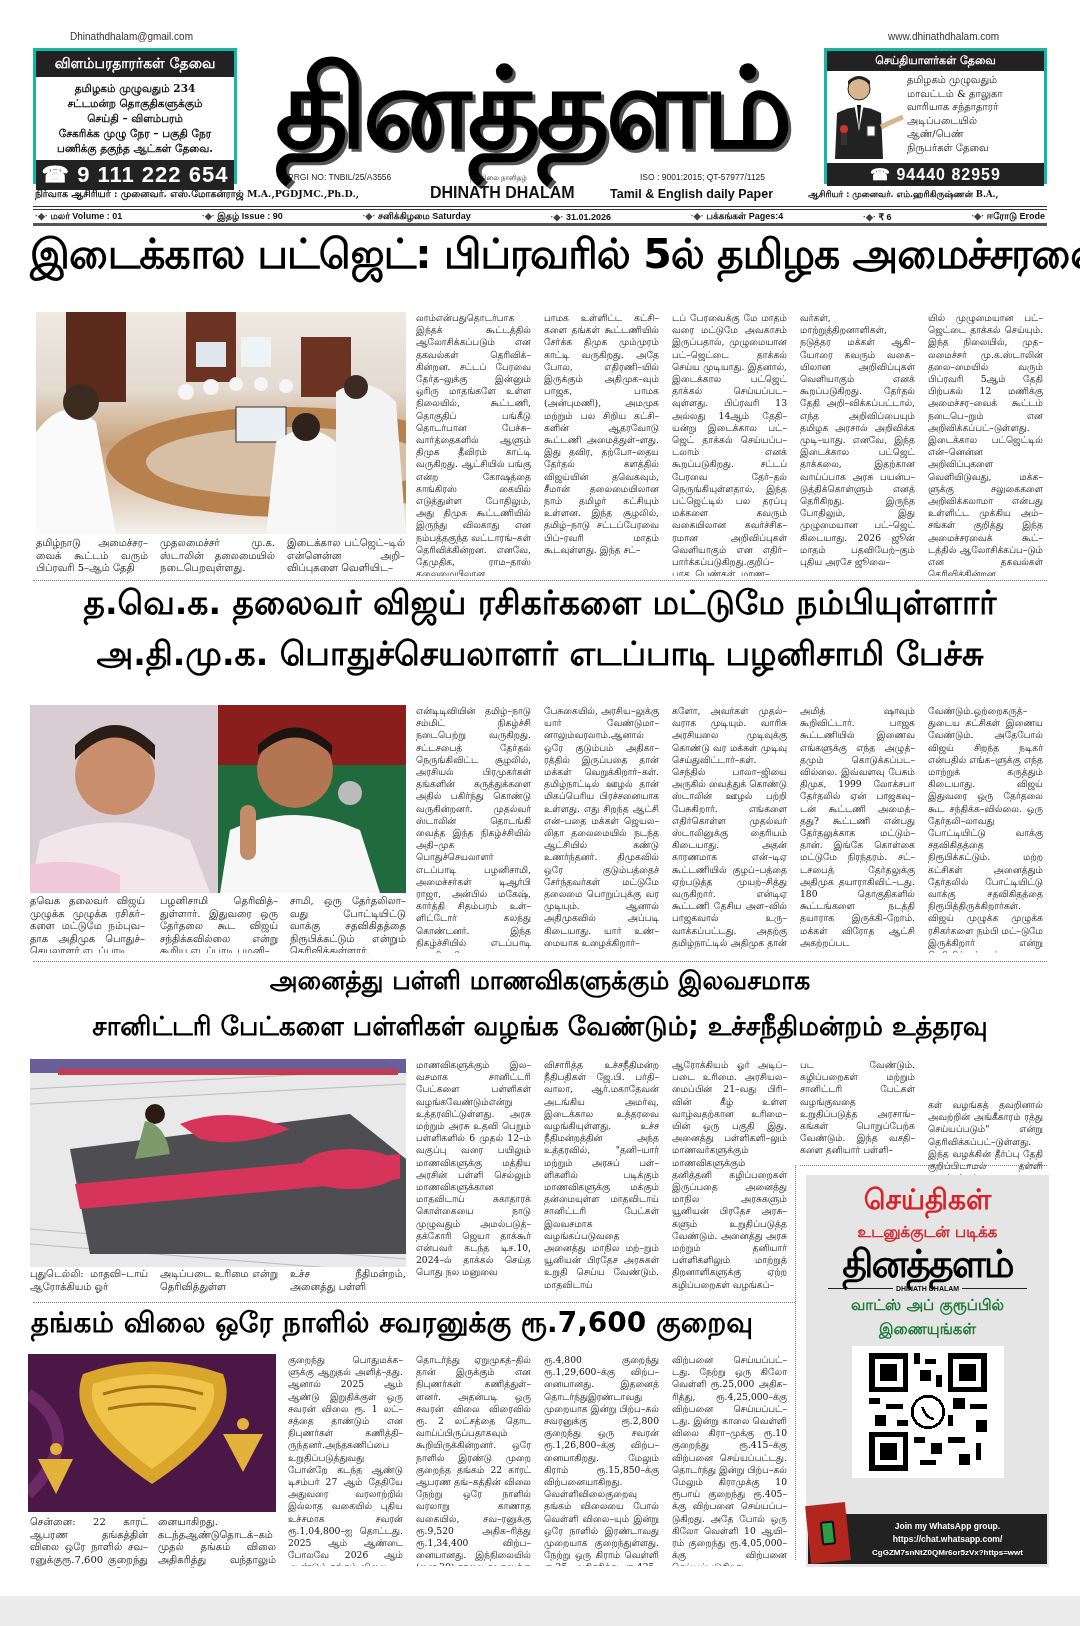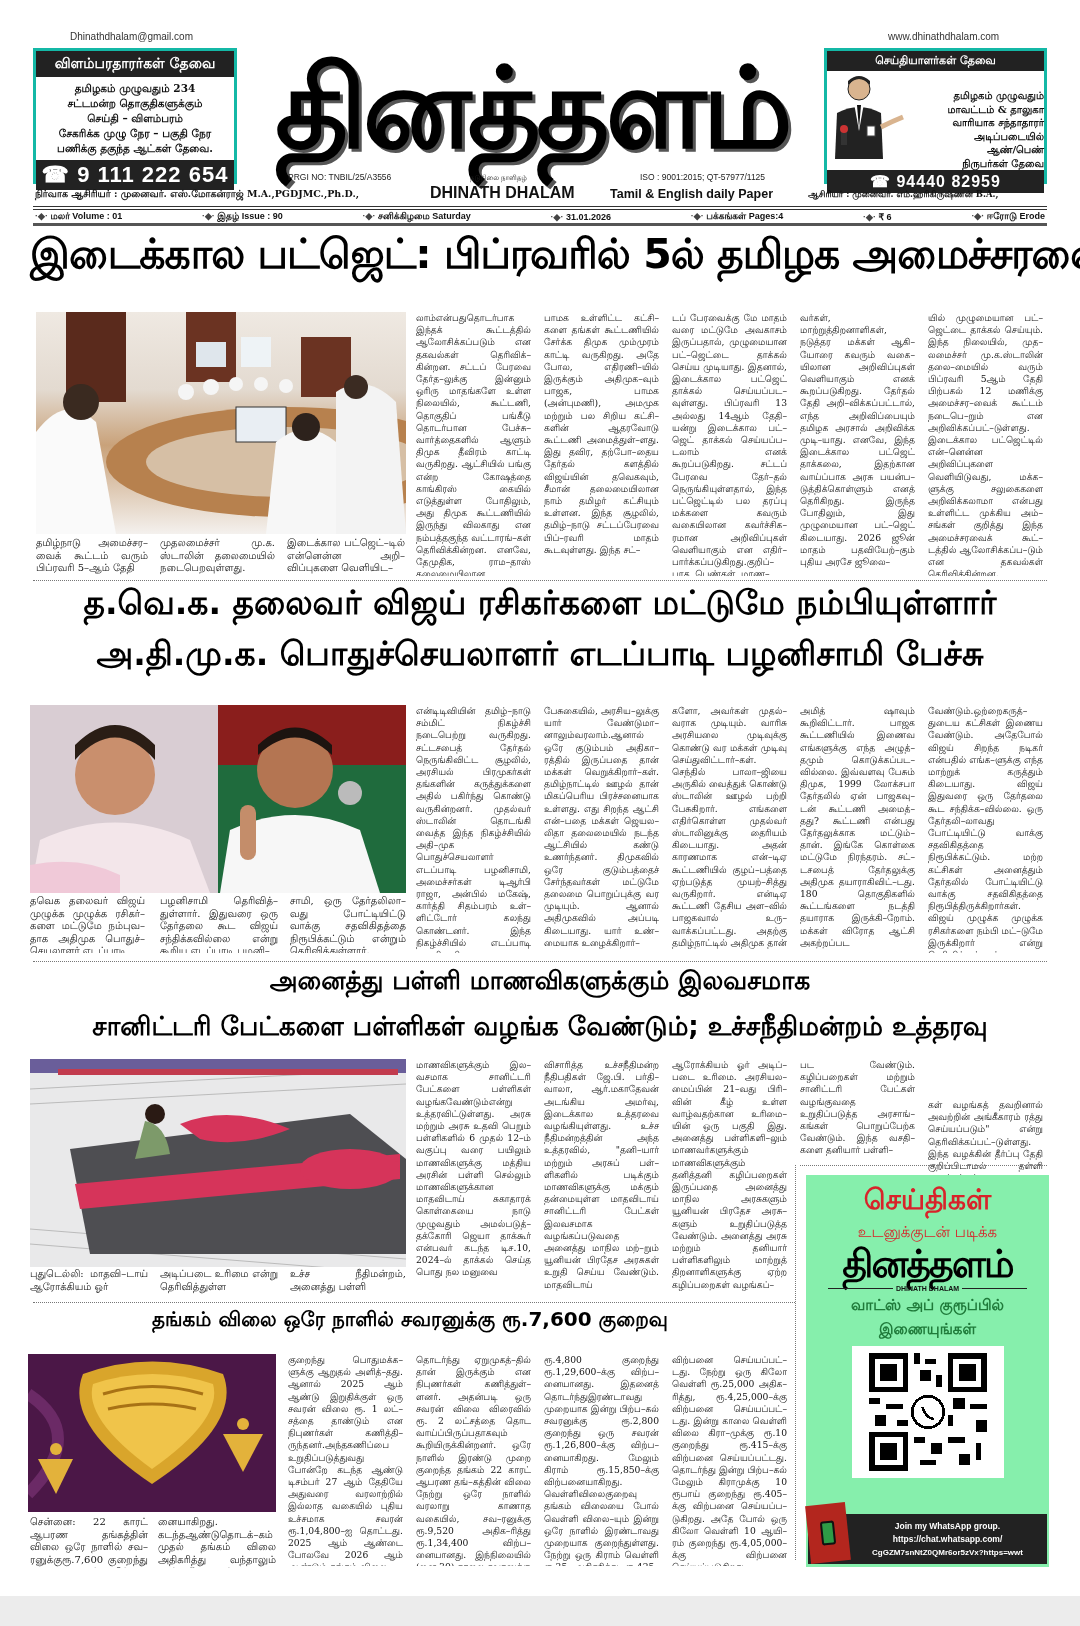--- a/index.html
+++ b/index.html
@@ -53,21 +53,21 @@
         <path d="M21 14 Q32 2 43 14 L43 10 Q32 0 21 10 Z" fill="#222"></path>
         <path d="M8 88 L10 42 Q32 30 54 42 L56 88 Z" fill="#222"></path>
         <path d="M27 32 L32 60 L37 32 Z" fill="#fff"></path>
         <path d="M30 34 L32 58 L34 34 Z" fill="#111"></path>
         <rect x="40" y="55" width="8" height="10" fill="#fff" stroke="#444"></rect>
         <rect x="14" y="60" width="6" height="14" fill="#333"></rect>
         <circle cx="17" cy="58" r="4" fill="#c33"></circle>
         <path d="M54 56 Q66 50 76 46" stroke="#d9b48f" stroke-width="5" fill="none"></path>
       </svg>
     </div>
-    <div style="flex:1;text-align:right;font-size:10px;line-height:13.5px;font-weight:bold;padding-top:18px;">
+    <div style="flex:1;text-align:left;font-size:10px;line-height:13.5px;font-weight:normal;padding-top:2px;">
       <div>தமிழகம் முழுவதும்</div>
       <div>மாவட்டம் &amp; தாலுகா</div>
       <div>வாரியாக சந்தாதாரர்</div>
       <div>அடிப்படையில்</div>
       <div>ஆண்/பெண்</div>
       <div>நிருபர்கள் தேவை</div>
     </div>
   </div>
   <div class="phone" style="font-size:16px;">☎ 94440 82959</div>
 </div>
@@ -185,23 +185,23 @@
 
 <div class="abs col" style="left:416px;top:1059px;width:115px;height:236px;">மாணவிகளுக்கும் இல–வசமாக சானிட்டரி பேட்களை பள்ளிகள் வழங்கவேண்டும்என்று உத்தரவிட்டுள்ளது. அரசு மற்றும் அரசு உதவி பெறும் பள்ளிகளில் 6 முதல் 12–ம் வகுப்பு வரை பயிலும் மாணவிகளுக்கு மத்திய அரசின் பள்ளி செல்லும் மாணவிகளுக்கான மாதவிடாய் சுகாதாரக் கொள்கையை நாடு முழுவதும் அமல்படுத்–தக்கோரி ஜெயா தாக்கூர் என்பவர் கடந்த டிச.10, 2024–ல் தாக்கல் செய்த பொது நல மனுவை</div>
 <div class="abs col" style="left:544px;top:1059px;width:115px;height:236px;">விசாரித்த உச்சநீதிமன்ற நீதிபதிகள் ஜே.பி. பர்தி–வாலா, ஆர்.மகாதேவன் அடங்கிய அமர்வு, இடைக்கால உத்தரவை வழங்கியுள்ளது. உச்ச நீதிமன்றத்தின் அந்த உத்தரவில், "தனி–யார் மற்றும் அரசுப் பள்–ளிகளில் படிக்கும் மாணவிகளுக்கு மக்கும் தன்மையுள்ள மாதவிடாய் சானிட்டரி பேட்கள் இலவசமாக வழங்கப்படுவதை அனைத்து மாநில மற்–றும் யூனியன் பிரதேச அரசுகள் உறுதி செய்ய வேண்டும். மாதவிடாய்</div>
 <div class="abs col" style="left:672px;top:1059px;width:115px;height:236px;">ஆரோக்கியம் ஓர் அடிப்–படை உரிமை. அரசியல–மைப்பின் 21–வது பிரி–வின் கீழ் உள்ள வாழ்வதற்கான உரிமை–யின் ஒரு பகுதி இது. அனைத்து பள்ளிகளி–லும் மாணவர்களுக்கும் மாணவிகளுக்கும் தனித்தனி கழிப்பறைகள் இருப்பதை அனைத்து மாநில அரசுகளும் யூனியன் பிரதேச அரசு–களும் உறுதிப்படுத்த வேண்டும். அனைத்து அரசு மற்றும் தனியார் பள்ளிகளிலும் மாற்றுத் திறனாளிகளுக்கு ஏற்ற கழிப்பறைகள் வழங்கப்–</div>
 <div class="abs col" style="left:800px;top:1059px;width:115px;height:98px;">பட வேண்டும். கழிப்பறைகள் மற்றும் சானிட்டரி பேட்கள் வழங்குவதை உறுதிப்படுத்த அரசாங்–கங்கள் பொறுப்பேற்க வேண்டும். இந்த வசதி–களை தனியார் பள்ளி–</div>
 <div class="abs col" style="left:928px;top:1099px;width:115px;height:98px;">கள் வழங்கத் தவறினால் அவற்றின் அங்கீகாரம் ரத்து செய்யப்படும்" என்று தெரிவிக்கப்பட்–டுள்ளது. இந்த வழக்கின் தீர்ப்பு தேதி குறிப்பிடாமல் தள்ளி வைக்கப்பட்டது.</div>
 
 <div class="abs hr-dots" style="left:800px;top:1165px;width:247px;"></div>
 <div class="abs vsep" style="left:795px;top:1165px;height:395px;"></div>
 
-<div class="abs" style="left:806px;top:1175px;width:243px;height:392px;background:#86efac;">
+<div class="abs" style="left:806px;top:1175px;width:243px;height:392px;background:#e5e5e5;">
   <div style="text-align:center;color:#d8232a;font-family:'DejaVu Sans',sans-serif;font-weight:bold;font-size:28px;margin-top:8px;">செய்திகள்</div>
-  <div style="text-align:center;color:#d8232a;font-family:'DejaVu Sans',sans-serif;font-weight:normal;font-size:15px;margin-top:4px;">உடனுக்குடன் படிக்க</div>
+  <div style="text-align:center;color:#d8232a;font-family:'DejaVu Sans',sans-serif;font-weight:bold;font-size:15px;margin-top:4px;">உடனுக்குடன் படிக்க</div>
   <div style="text-align:center;color:#000;font-family:'DejaVu Sans',sans-serif;font-weight:bold;font-size:38px;letter-spacing:-2px;margin-top:2px;line-height:1;">தினத்தளம்</div>
   <div style="display:flex;align-items:center;margin:2px 22px 0;">
     <div style="flex:1;border-top:1px solid #222;"></div>
     <div style="font-family:'Liberation Sans',sans-serif;font-weight:bold;font-size:7px;padding:0 3px;">DHINATH DHALAM</div>
     <div style="flex:1;border-top:1px solid #222;"></div>
   </div>
   <div style="text-align:center;color:#1f7a3a;font-family:'DejaVu Sans',sans-serif;font-weight:bold;font-size:15px;margin-top:4px;">வாட்ஸ் அப் குரூப்பில்</div>
   <div style="text-align:center;color:#1f7a3a;font-family:'DejaVu Sans',sans-serif;font-weight:bold;font-size:15px;margin-top:4px;">இணையுங்கள்</div>
   <div style="margin:6px auto 0;width:152px;height:132px;background:#fff;display:flex;align-items:center;justify-content:center;">
     <svg width="126" height="118" viewBox="0 0 21 21" shape-rendering="crispEdges">
@@ -250,21 +250,21 @@
     <div style="flex:1;text-align:center;color:#fff;font-family:'Liberation Sans',sans-serif;font-size:8.5px;line-height:13px;padding-top:6px;">
       <div style="font-weight:bold;">Join my WhatsApp group.</div>
       <div style="font-weight:bold;">https://chat.whatsapp.com/</div>
       <div style="font-weight:bold;font-size:8px;">CgGZM7snNtZ0QMr6or5zVx?https=wwt</div>
     </div>
   </div>
 </div>
 
 <div class="abs hr-dots" style="left:33px;top:1302px;width:762px;"></div>
 
-<div class="abs headline" style="left:30px;top:1308px;width:760px;font-size:20px;">தங்கம் விலை ஒரே நாளில் சவரனுக்கு ரூ.7,600 குறைவு</div>
+<div class="abs headline" style="left:12px;top:1308px;width:760px;font-size:28px;">தங்கம் விலை ஒரே நாளில் சவரனுக்கு ரூ.7,600 குறைவு</div>
 
 <div class="abs photo" style="left:28px;top:1354px;width:248px;height:158px;background:#4a1648;">
   <svg width="248" height="158" viewBox="0 0 248 158">
     <rect width="248" height="158" fill="#4b1747"></rect>
     <path d="M0 40 Q60 80 0 140" stroke="#6b2a66" stroke-width="12" fill="none"></path>
     <path d="M55 20 Q124 -5 195 20 Q215 70 124 130 Q35 70 55 20 Z" fill="#d9a52b"></path>
     <path d="M65 30 Q124 10 185 30 Q195 65 124 115 Q55 65 65 30 Z" fill="#f0c44a"></path>
     <path d="M75 40 Q124 25 175 40" stroke="#a87215" stroke-width="3" fill="none"></path>
     <path d="M80 55 Q124 45 168 55" stroke="#a87215" stroke-width="3" fill="none"></path>
     <polygon points="10,105 45,105 28,140" fill="#e3b23b"></polygon>

